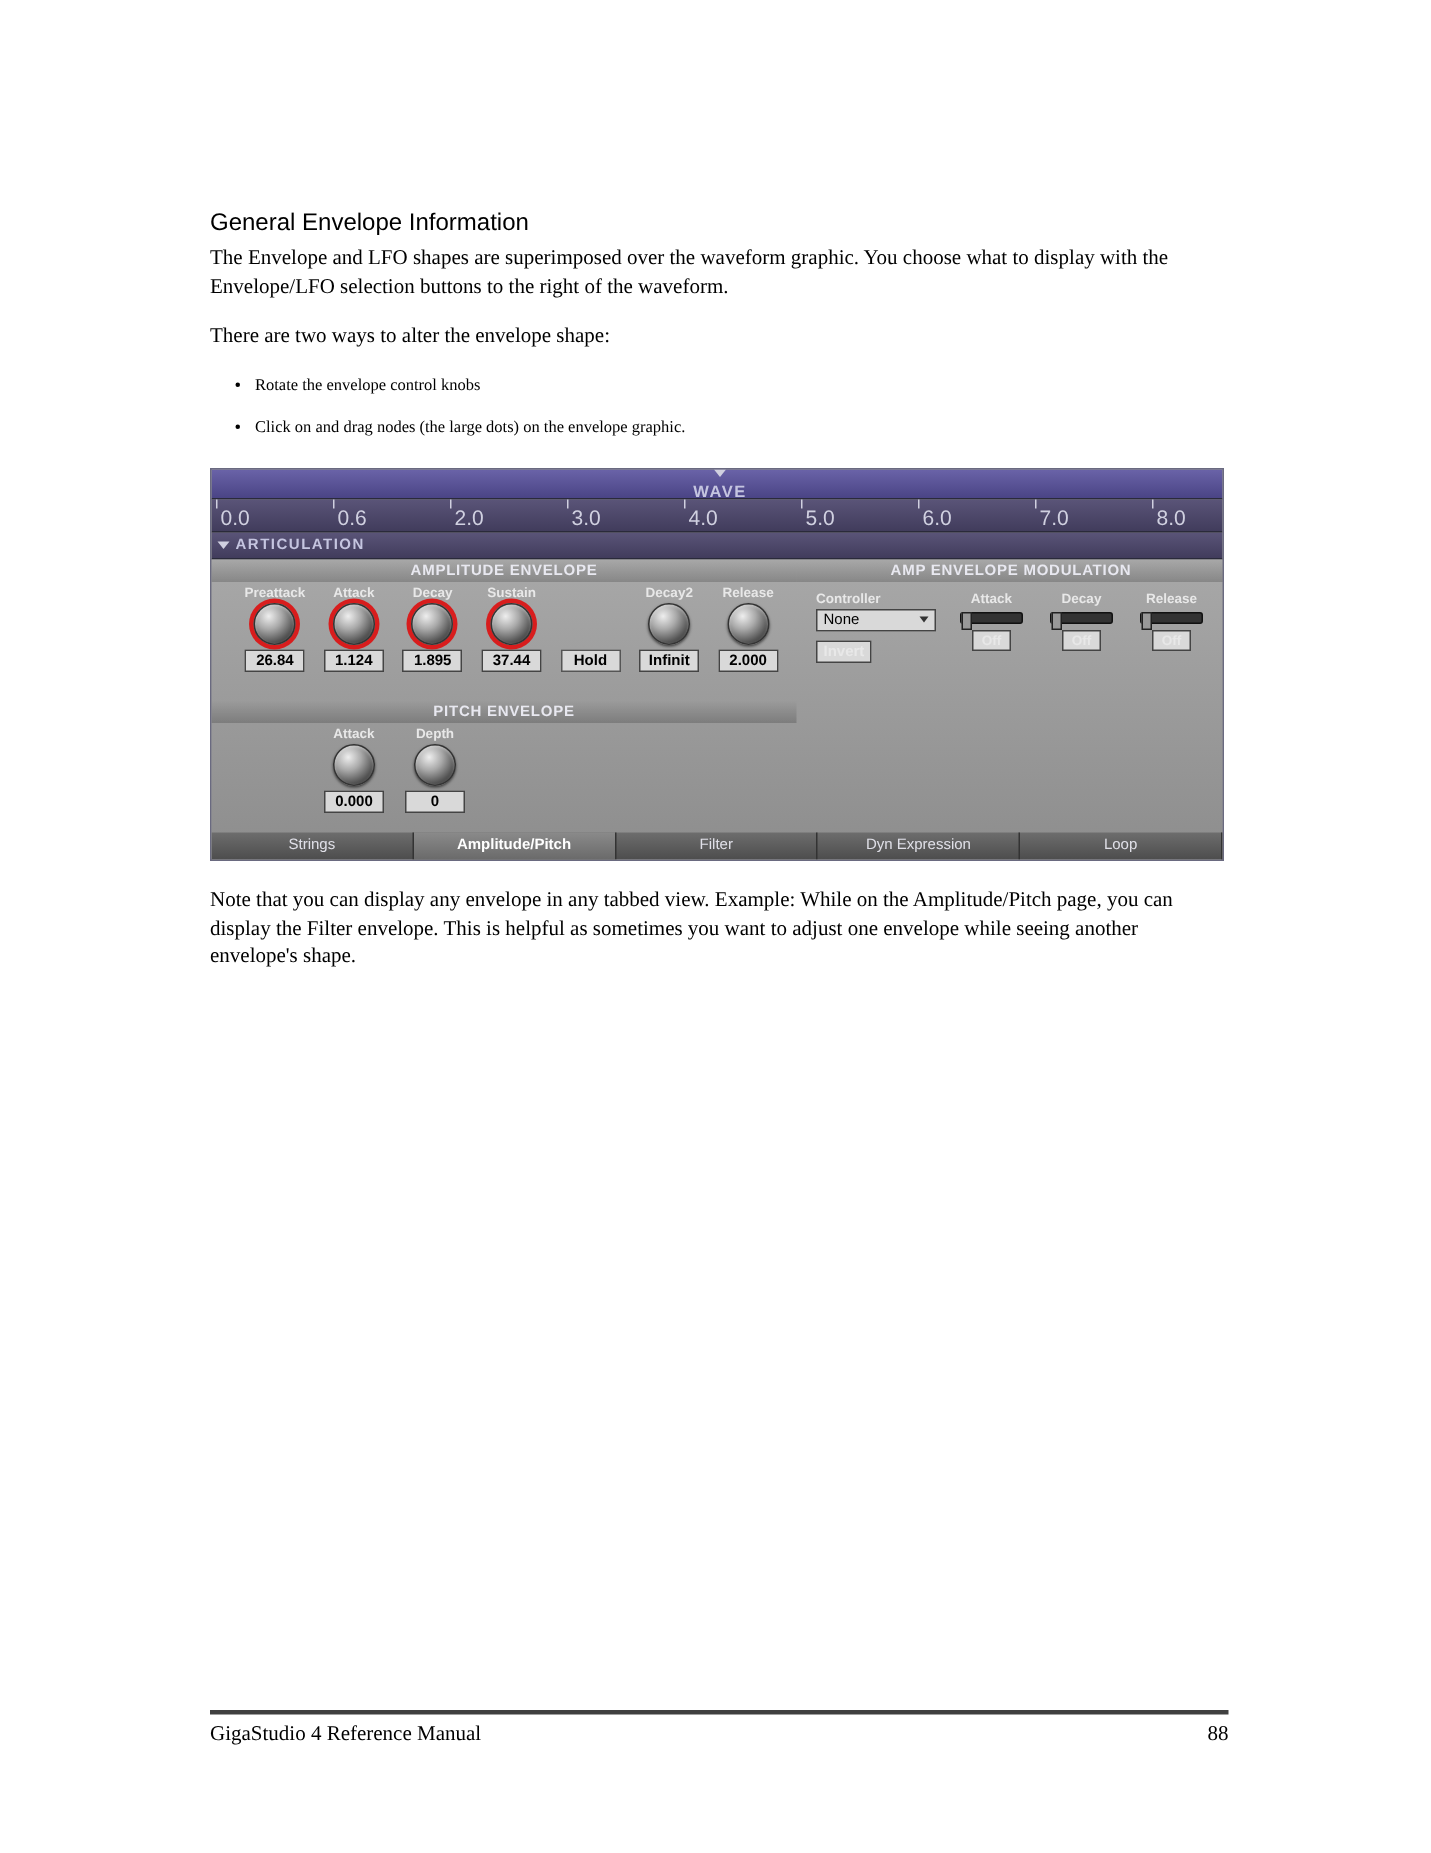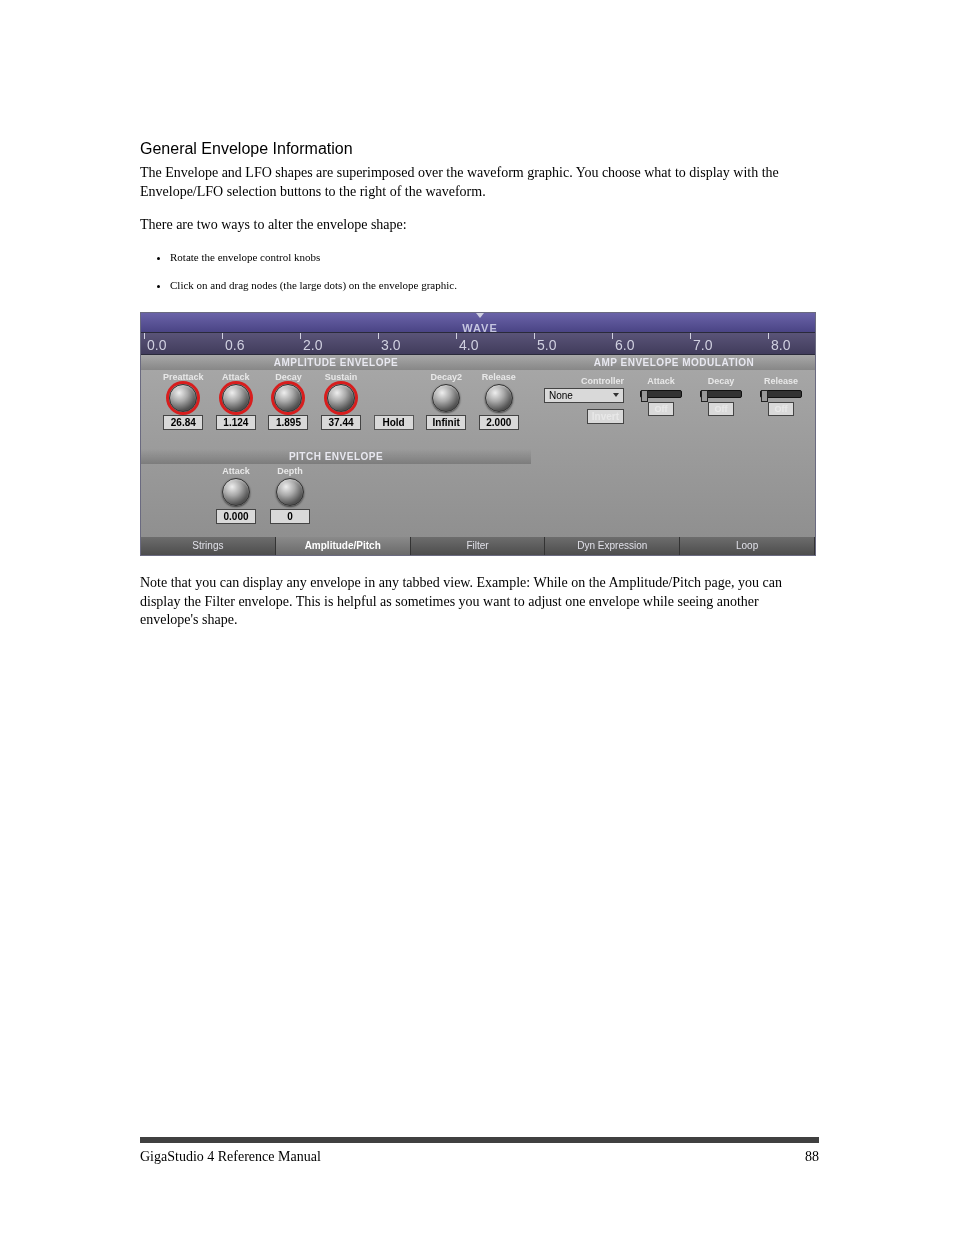--- a/index.html
+++ b/index.html
@@ -187,21 +187,21 @@
     display:inline-block;width:40px;font-family:Arial,sans-serif;font-size:10px;color:#000;background:#d9d9d9;border:1px solid #555;padding:1px 3px;
     margin-top:22px;
   }
 
   
   .mod-inner {
     display:flex;
     justify-content:space-around;
     padding:6px 6px 0 6px;
   }
-  .mod-left { width:80px; text-align:right; font-family:Arial,sans-serif;font-size:9px;font-weight:bold;color:#e8e8e8; }
+  .mod-left { width:80px; text-align:left; font-family:Arial,sans-serif;font-size:9px;font-weight:bold;color:#e8e8e8; }
   .mod-drop {
     display:flex;align-items:center;justify-content:space-between;
     background:#d9d9d9;border:1px solid #444;padding:1px 4px;margin:2px 0;
     font-family:Arial,sans-serif;font-size:10px;color:#000;font-weight:normal;
   }
   .mod-drop .dd-tri { width:0;height:0;border-left:3px solid transparent;border-right:3px solid transparent;border-top:4px solid #333; }
   .mod-btn { background:#d9d9d9;border:1px solid #444;padding:1px 4px;font-family:Arial,sans-serif;font-size:10px;margin-top:4px;display:inline-block; }
 
   .mod-slider-col { width:46px;text-align:center;font-family:Arial,sans-serif;font-size:9px;font-weight:bold;color:#e8e8e8; }
   .mini-slider {
@@ -218,21 +218,21 @@
   .tab {
     flex:1;text-align:center;font-family:Arial,sans-serif;font-size:10px;color:#e0e0e8;
     border-right:1px solid #333;line-height:18px;
   }
   .tab.active { background:linear-gradient(#8a8a8a,#6a6a6a);color:#fff;font-weight:bold; }
 
   
   .page-footer {
     position:absolute;
     left:140px;right:135px;bottom:70px;
-    border-top:6px solid #404040;
+    border-top:3px solid #404040;
     padding-top:6px;
     display:flex;justify-content:space-between;
     font-size:14px;
   }
 </style>
 </head>
 <body>
 
 <h3 class="section-heading">General Envelope Information</h3>
 
@@ -258,20 +258,24 @@
     <span class="tick" style="left:162px">2.0</span>
     <span class="tick" style="left:240px">3.0</span>
     <span class="tick" style="left:318px">4.0</span>
     <span class="tick" style="left:396px">5.0</span>
     <span class="tick" style="left:474px">6.0</span>
     <span class="tick" style="left:552px">7.0</span>
     <span class="tick" style="left:630px">8.0</span>
   </div>
 
 
+  <div class="articulation-header">
+    <div class="tri"></div>
+    <span class="hlabel">ARTICULATION</span>
+  </div>
 
   <div class="ctrl-area">
 
     <div class="amp-block">
       <div class="sec-title">AMPLITUDE ENVELOPE</div>
       <div class="knob-row">
         <div class="knob-col">
           <div>Preattack</div>
           <div class="knob red-ring"></div>
           <span class="val-box">26.84</span>

